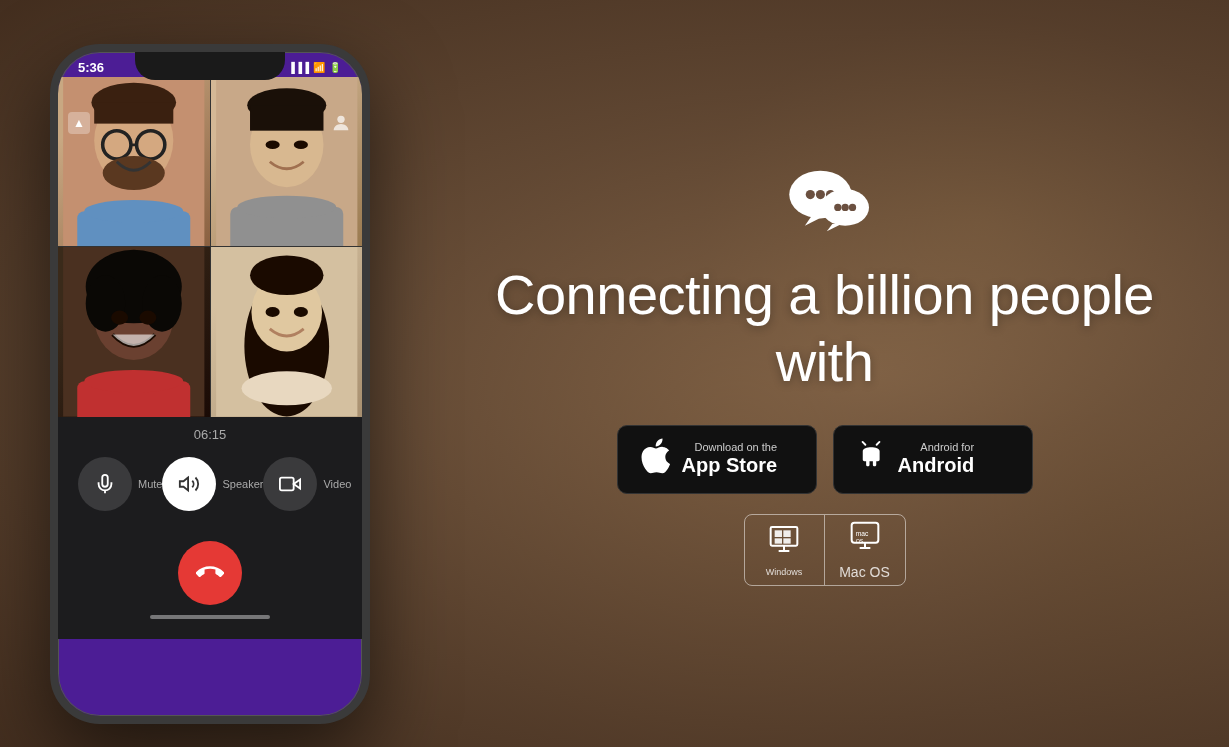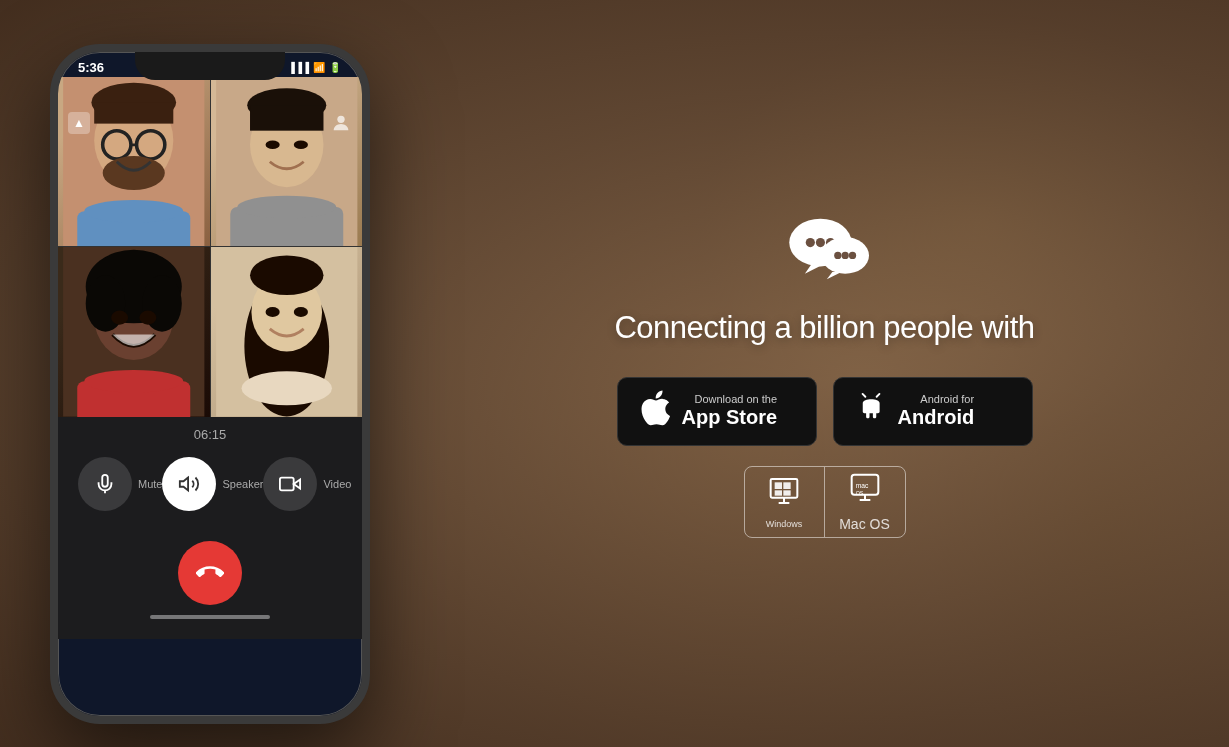--- a/index.html
+++ b/index.html
@@ -46,21 +46,21 @@
       display: flex;
       align-items: center;
       justify-content: center;
       padding-top: 20px;
       flex-shrink: 0;
     }
 
     .phone {
       width: 320px;
       height: 680px;
-      background: #0f172a;
+      background: #4c1d95;
       border-radius: 50px;
       border: 8px solid #3a3a3a;
       position: relative;
       box-shadow: 0 30px 80px rgba(0,0,0,0.6), inset 0 0 0 1px #555;
       overflow: hidden;
     }
 
     
     .phone-notch {
       position: absolute;
@@ -238,21 +238,21 @@
     .wechat-logo {
       width: 110px;
       height: 80px;
       display: flex;
       align-items: center;
       justify-content: center;
     }
 
     .tagline {
       color: white;
-      font-size: 31px;
+      font-size: 56px;
       font-weight: 300;
       text-align: center;
       line-height: 1.2;
       letter-spacing: -0.5px;
       text-shadow: 0 2px 10px rgba(0,0,0,0.3);
     }
 
     .download-buttons {
       display: flex;
       gap: 16px;

